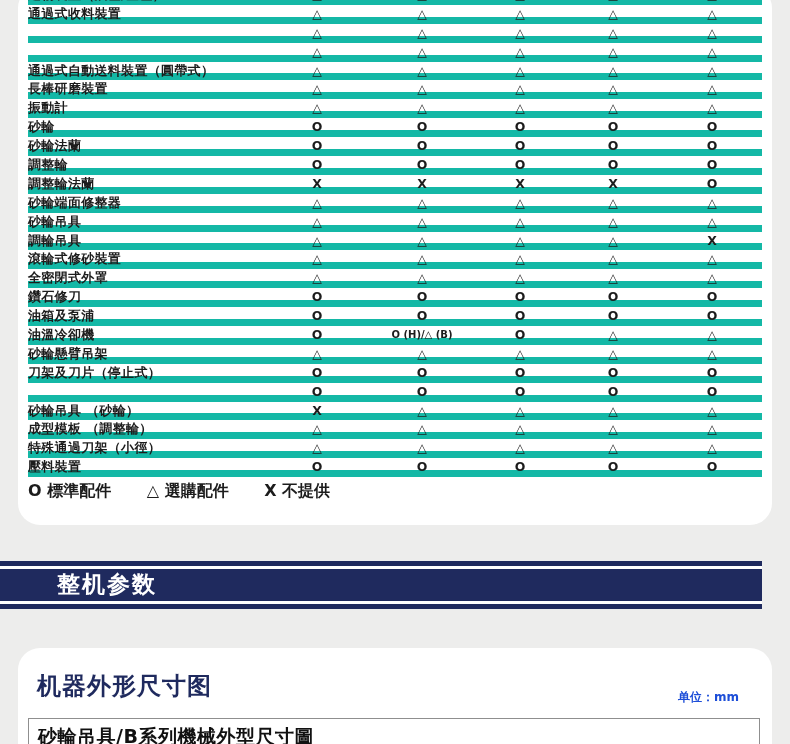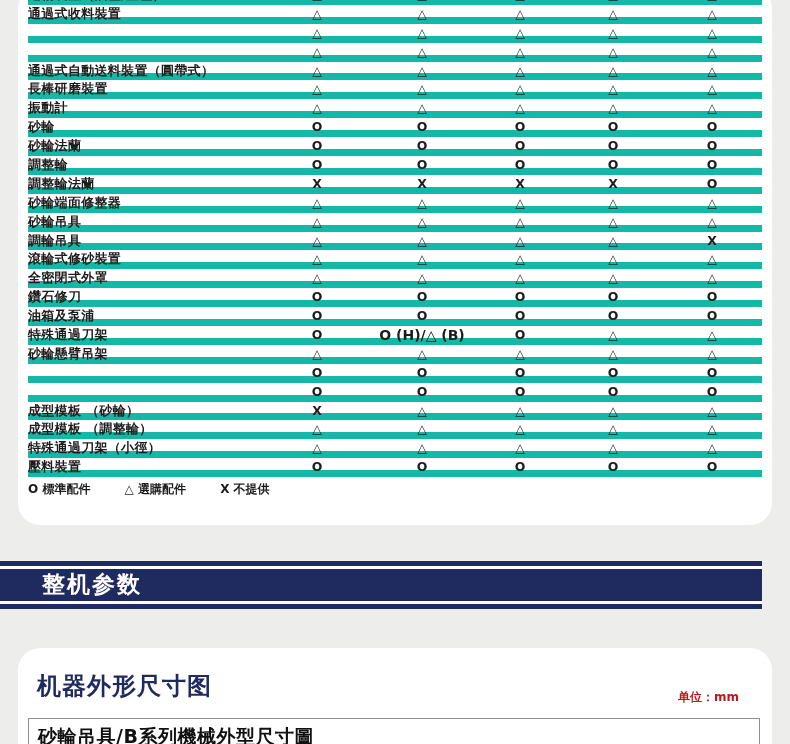--- a/index.html
+++ b/index.html
@@ -24,52 +24,52 @@
     border-bottom:7px solid #14b8a6;
   }
   .tlabel{
     position:absolute;left:0;top:0;line-height:18.5px;
     font-size:13px;font-weight:600;letter-spacing:0.3px;white-space:nowrap;
   }
   .sym{
     position:absolute;top:0;line-height:18.5px;font-size:12.5px;font-weight:600;
     transform:translateX(-50%);white-space:nowrap;
   }
-  .sym.small{font-size:14px;}
+  .sym.small{font-size:10px;}
   .sym0{left:289px}.sym1{left:394px}.sym2{left:492px}.sym3{left:585px}.sym4{left:684px}
 
   .legend{
     position:absolute;left:10px;top:495px;
-    font-size:12px;font-weight:600;white-space:nowrap;
+    font-size:16px;font-weight:600;white-space:nowrap;
   }
   .legend span{margin-right:30px;}
 
   
   .band{position:absolute;left:0;top:561px;width:762px;}
   .band-stripe{height:5px;background:#1f2a5e;}
   .band-gap{height:3px;background:#ffffff;}
   .band-main{
     height:32px;background:#1f2a5e;color:#ffffff;
     font-size:23px;font-weight:bold;line-height:31px;
-    padding-left:42px;letter-spacing:2px;box-sizing:border-box;
+    padding-left:57px;letter-spacing:2px;box-sizing:border-box;
   }
 
   
   .card-bottom{
     left:18px;top:648px;width:754px;height:120px;
     border-radius:22px 22px 0 0;overflow:hidden;
   }
   .dim-head{
     display:flex;justify-content:space-between;align-items:flex-end;
     padding:18px 33px 0 15px;
   }
   .dim-head h2{
     margin:4px;font-size:24px;font-weight:bold;color:#1f2a5e;letter-spacing:1px;
   }
-  .unit{font-size:12px;color:#b91c1c;font-weight:600;}
+  .unit{font-size:12px;color:#1d4ed8;font-weight:600;}
   .dim-box{
     position:relative;
     margin:12px 12px 0 10px;height:80px;
     border:1.5px solid #8f8f8f;box-sizing:border-box;
     padding:5px 0 0 9px;
   }
   .dim-box h3{
     margin:0;font-size:19px;font-weight:bold;color:#111111;letter-spacing:0.5px;
   }
   .tick{position:absolute;left:518px;top:31px;width:2px;height:9px;background:#777;}
@@ -217,51 +217,52 @@
         </div>
         <div class="trow">
           <span class="tlabel">油箱及泵浦</span>
           <span class="sym sym0">O</span>
           <span class="sym sym1">O</span>
           <span class="sym sym2">O</span>
           <span class="sym sym3">O</span>
           <span class="sym sym4">O</span>
         </div>
         <div class="trow">
-          <span class="tlabel">特殊通過刀架</span>
+          <span class="tlabel">油溫冷卻機</span>
           <span class="sym sym0">O</span>
           <span class="sym sym1 small">O (H)/△ (B)</span>
           <span class="sym sym2">O</span>
           <span class="sym sym3">△</span>
           <span class="sym sym4">△</span>
         </div>
         <div class="trow">
           <span class="tlabel">砂輪懸臂吊架</span>
           <span class="sym sym0">△</span>
           <span class="sym sym1">△</span>
           <span class="sym sym2">△</span>
           <span class="sym sym3">△</span>
           <span class="sym sym4">△</span>
         </div>
         <div class="trow">
-          <span class="sym sym0">O</span>
-          <span class="sym sym1">O</span>
-          <span class="sym sym2">O</span>
-          <span class="sym sym3">O</span>
-          <span class="sym sym4">O</span>
-        </div>
-        <div class="trow">
-          <span class="sym sym0">O</span>
-          <span class="sym sym1">O</span>
-          <span class="sym sym2">O</span>
-          <span class="sym sym3">O</span>
-          <span class="sym sym4">O</span>
-        </div>
-        <div class="trow">
-          <span class="tlabel">成型模板 （砂輪）</span>
+          <span class="tlabel">刀架及刀片（停止式）</span>
+          <span class="sym sym0">O</span>
+          <span class="sym sym1">O</span>
+          <span class="sym sym2">O</span>
+          <span class="sym sym3">O</span>
+          <span class="sym sym4">O</span>
+        </div>
+        <div class="trow">
+          <span class="sym sym0">O</span>
+          <span class="sym sym1">O</span>
+          <span class="sym sym2">O</span>
+          <span class="sym sym3">O</span>
+          <span class="sym sym4">O</span>
+        </div>
+        <div class="trow">
+          <span class="tlabel">砂輪吊具 （砂輪）</span>
           <span class="sym sym0">X</span>
           <span class="sym sym1">△</span>
           <span class="sym sym2">△</span>
           <span class="sym sym3">△</span>
           <span class="sym sym4">△</span>
         </div>
         <div class="trow">
           <span class="tlabel">成型模板 （調整輪）</span>
           <span class="sym sym0">△</span>
           <span class="sym sym1">△</span>

